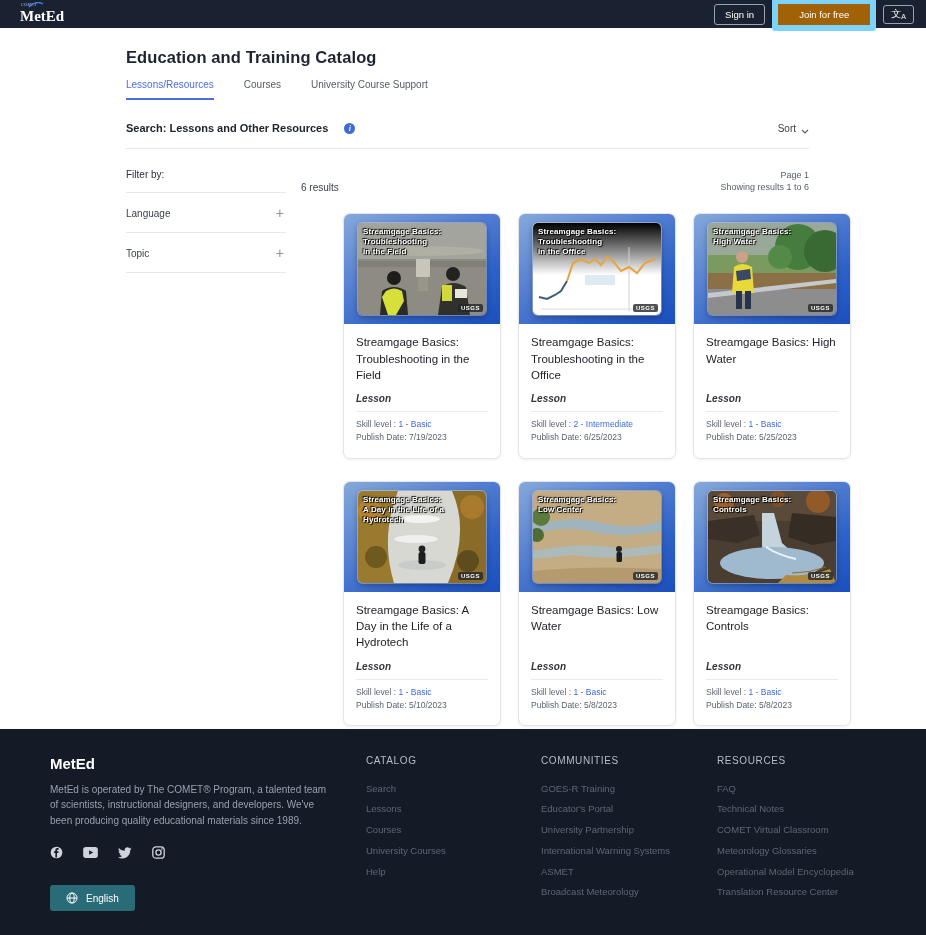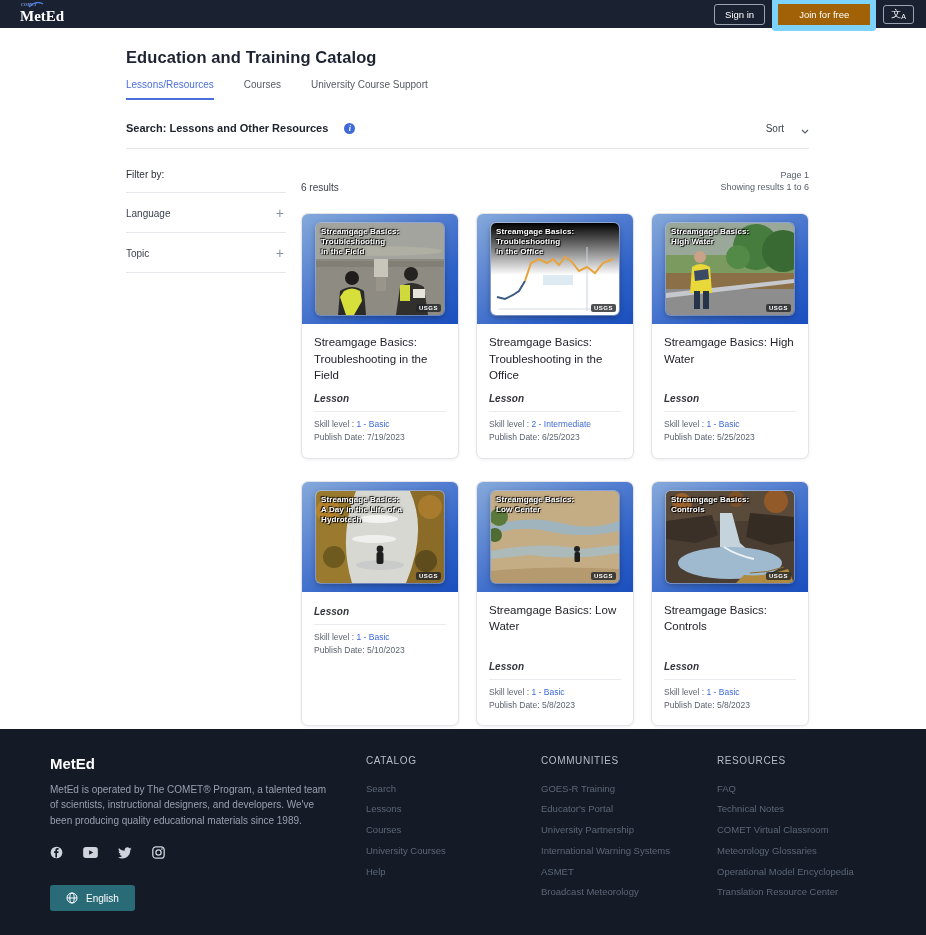--- a/index.html
+++ b/index.html
@@ -24,37 +24,37 @@
 
   
   .container { width:683px; margin:20px 0 0 126px; flex:0 0 auto; }
   h1.page-title { font-size:16.5px; font-weight:700; color:#1d2330; letter-spacing:.1px; }
   .tabs { display:flex; gap:30px; margin-top:12px; }
   .tab { font-size:10px; color:#565a66; padding-bottom:8px; cursor:pointer; border-bottom:2px solid transparent; }
   .tab.active { color:#4a6fdc; border-bottom-color:#4a6fdc; }
   .section-row { display:flex; justify-content:space-between; align-items:center; margin-top:22px; }
   .section-title { font-size:11px; font-weight:700; color:#20242e; display:flex; align-items:center; gap:16px; }
   .info-icon { width:11px; height:11px; border-radius:50%; background:#3f6ad8; color:#fff; font-size:8px; font-style:italic; font-family:"Liberation Serif", serif; display:inline-flex; align-items:center; justify-content:center; cursor:pointer; }
-  .sort { font-size:10px; color:#3a3f4a; display:flex; align-items:flex-end; gap:17px; cursor:pointer; }
+  .sort { font-size:10px; color:#3a3f4a; display:flex; align-items:flex-end; gap:5px; cursor:pointer; }
   hr.full { border:none; border-top:1px solid #e6e7eb; margin-top:14px; }
 
   
   .content { display:flex; gap:15px; margin-top:20px; }
   .filters { width:160px; flex:0 0 auto; }
   .filters-title { font-size:10px; color:#2a2e38; padding-bottom:12px; border-bottom:1px solid #e6e7eb; }
   .filter-group { display:flex; justify-content:space-between; align-items:center; padding:13px 2px 12px 0; border-bottom:1px solid #e6e7eb; cursor:pointer; }
   .filter-label { font-size:10px; color:#3a3f4a; }
   .plus { font-size:14px; font-weight:300; color:#8a93a3; line-height:1; }
 
   .results { width:508px; }
   .results-header { display:flex; justify-content:space-between; align-items:flex-end; margin-bottom:20px; }
   .results-count { font-size:10px; color:#3a3f4a; }
   .page-info { text-align:right; font-size:9px; color:#565e6b; line-height:1.35; }
 
-  .cards { display:grid; grid-template-columns:repeat(3,158px); gap:22px 17px; }
+  .cards { display:grid; grid-template-columns:repeat(3,158px); gap:22px 17px;margin-left:42px; }
   .card { width:158px; background:#fff; border:1px solid #e4e4ea; border-radius:7px; overflow:hidden; box-shadow:0 1px 3px rgba(20,30,60,.07); cursor:pointer; }
   .card-media { height:110px; background:linear-gradient(150deg,#85a9da 0%,#5b84d2 35%,#2f62c8 70%,#1b4fbe 100%); display:flex; align-items:center; justify-content:center; }
   .thumb { width:128px; height:92px; border-radius:5px; position:relative; overflow:hidden; box-shadow:0 0 0 1px rgba(255,255,255,.35), 0 2px 6px rgba(0,0,0,.35); }
   .thumb svg.scene { position:absolute; inset:0; width:100%; height:100%; display:block; }
   .thumb-title { position:absolute; top:4px; left:5px; font-size:8px; font-weight:700; color:#fff; line-height:1.25; letter-spacing:.1px; text-shadow:-1px -1px 0 rgba(0,0,0,.85), 1px 1px 0 rgba(0,0,0,.85), 0 0 3px #000; }
   .thumb-title span { display:block; }
   .usgs { position:absolute; right:3px; bottom:3px; background:rgba(35,38,40,.8); color:#fff; font-size:6px; font-weight:700; letter-spacing:.5px; padding:1px 3px; border-radius:2px; }
   .card-body { padding:10px 12px 13px; }
   .card-title { font-size:11.5px; font-weight:500; color:#23242b; line-height:1.42; min-height:55px; }
   .card-type { font-size:10px; font-style:italic; font-weight:600; color:#33343c; margin-top:4px; }
@@ -272,20 +272,21 @@
                 </svg>
                 <div class="thumb-title">
                   <span>Streamgage Basics:</span>
                     <span>A Day in the Life of a</span>
                     <span>Hydrotech</span>
                 </div>
                 <span class="usgs">USGS</span>
               </div>
             </div>
             <div class="card-body">
+              <h3 class="card-title">Streamgage Basics: A Day in the Life of a Hydrotech</h3>
               <div class="card-type">Lesson</div>
               <hr class="card-div">
               <div class="card-meta"><span>Skill level : </span><span class="meta-value">1 - Basic</span></div>
               <div class="card-meta">Publish Date: 5/10/2023</div>
             </div>
           </article>
 
           <article class="card">
             <div class="card-media">
               <div class="thumb">

